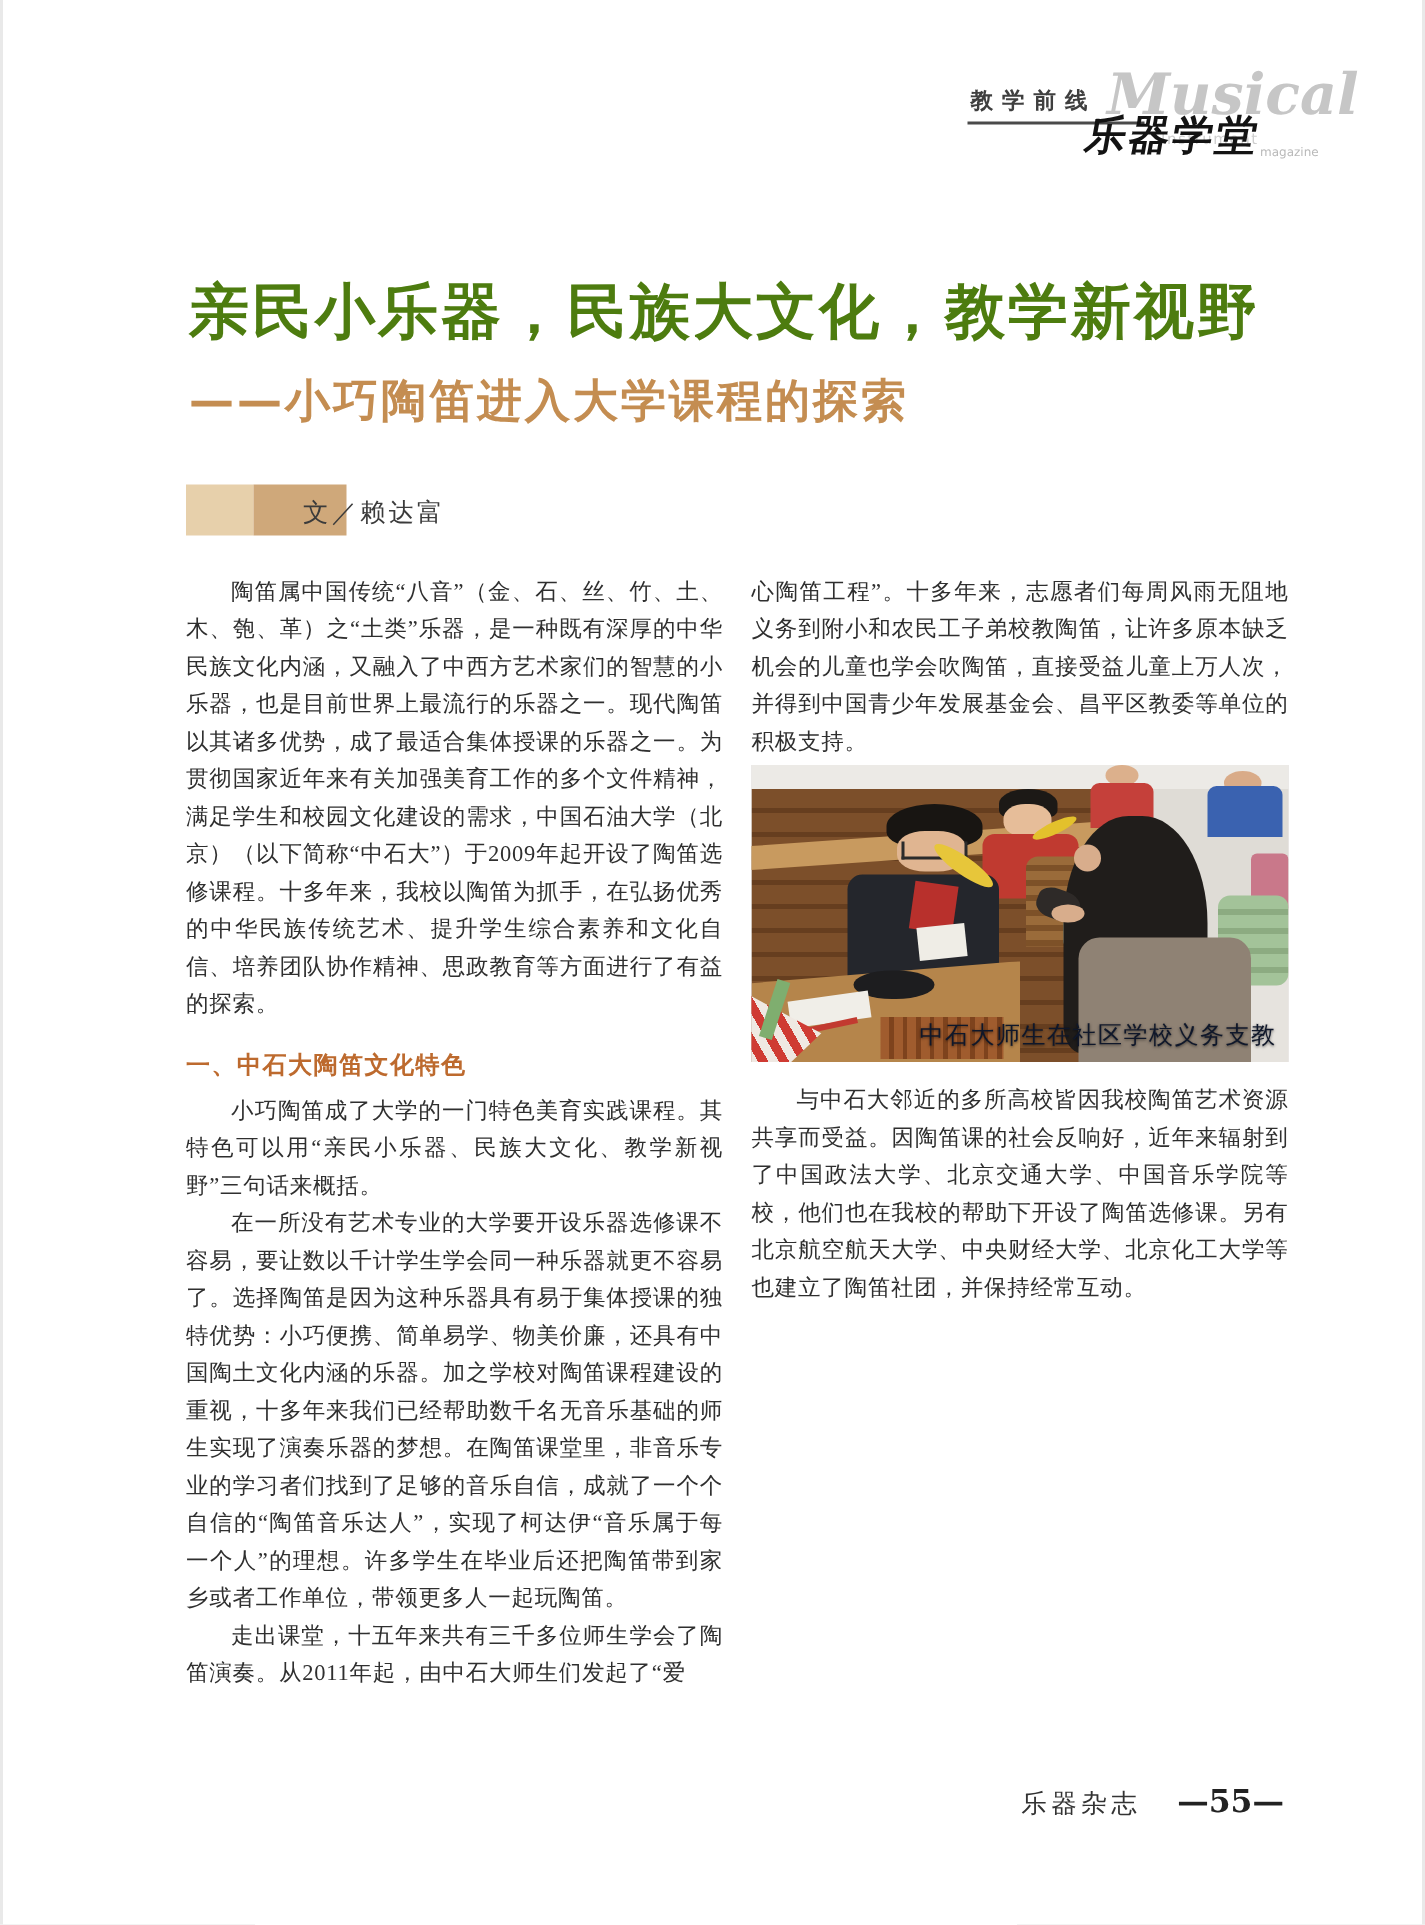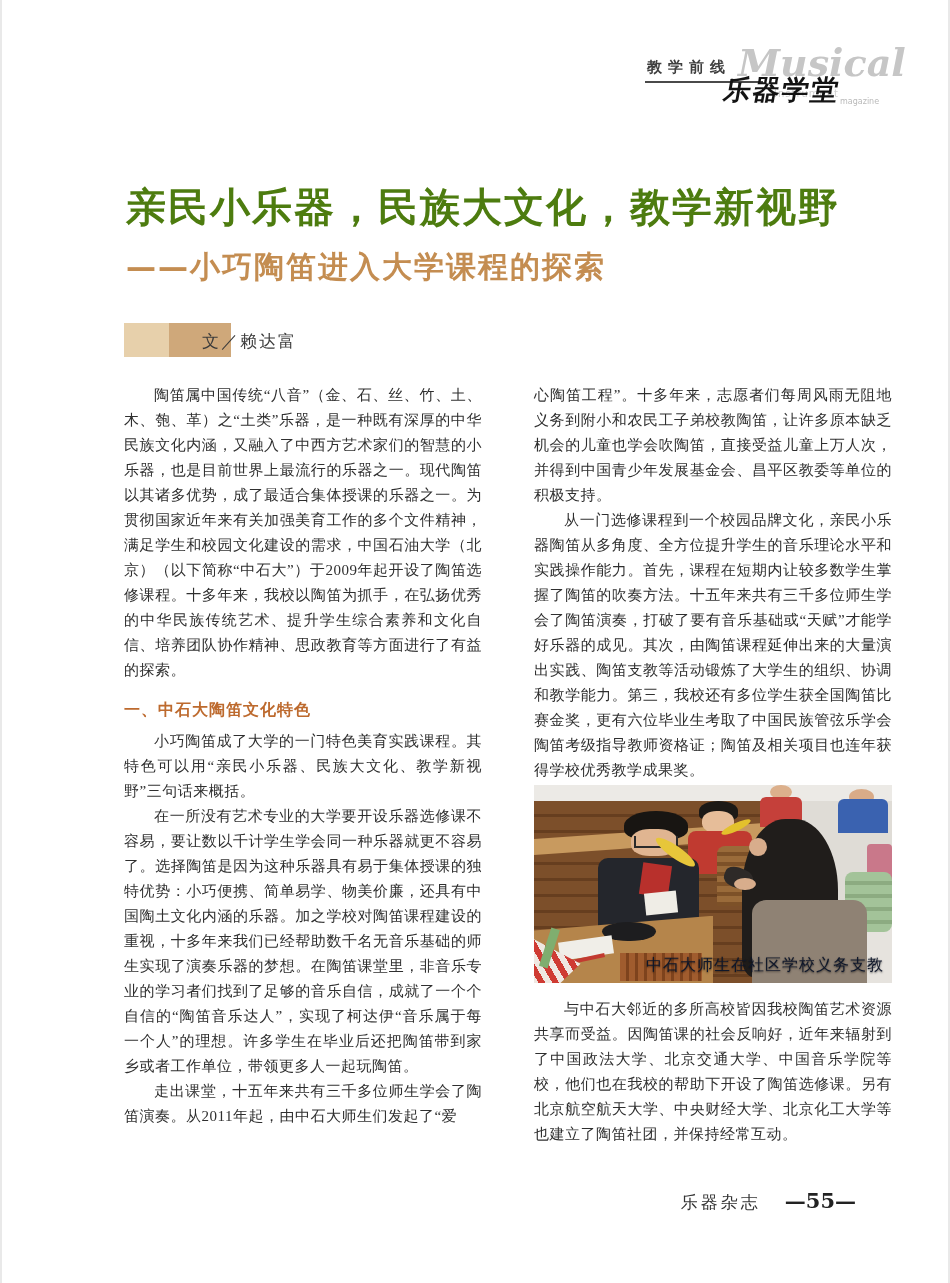--- a/index.html
+++ b/index.html
@@ -30,21 +30,21 @@
   
   .byline-rect-light{position:absolute;left:122px;top:323px;width:45px;height:34px;background:#e7d0ab;}
   .byline-rect-dark{position:absolute;left:167px;top:323px;width:62px;height:34px;background:#cfa87a;}
   .byline-text{position:absolute;left:200px;top:330px;font-size:17px;color:#3b3b3b;
         letter-spacing:2px;font-family:"DejaVu Sans",sans-serif;z-index:2;}
 
   
   .col{position:absolute;top:383px;width:358px;font-size:15px;line-height:25px;
         letter-spacing:0.5px;text-align:justify;}
   .col-left{left:122px;}
-  .col-right{left:532px;}
+  .col-right{left:499px;}
   .body-p{margin:0;}
   .indent{text-indent:2em;}
   .sec-heading{margin:14px 0 7px 0;font-family:"DejaVu Sans",sans-serif;
         font-size:16px;font-weight:bold;color:#bd6a2e;letter-spacing:1px;}
 
   
   .photo{position:relative;width:358px;height:198px;margin:2px 0 14px 0;
         background:#d8d4cf;overflow:hidden;}
   .ph{position:absolute;}
   .ph-topwall{left:0;top:0;width:100%;height:16%;background:#eceae6;}
@@ -124,21 +124,20 @@
   <div class="col col-left">
     <p class="body-p indent">陶笛属中国传统“八音”（金、石、丝、竹、土、木、匏、革）之“土类”乐器，是一种既有深厚的中华民族文化内涵，又融入了中西方艺术家们的智慧的小乐器，也是目前世界上最流行的乐器之一。现代陶笛以其诸多优势，成了最适合集体授课的乐器之一。为贯彻国家近年来有关加强美育工作的多个文件精神，满足学生和校园文化建设的需求，中国石油大学（北京）（以下简称“中石大”）于2009年起开设了陶笛选修课程。十多年来，我校以陶笛为抓手，在弘扬优秀的中华民族传统艺术、提升学生综合素养和文化自信、培养团队协作精神、思政教育等方面进行了有益的探索。</p>
     <h2 class="sec-heading">一、中石大陶笛文化特色</h2>
     <p class="body-p indent">小巧陶笛成了大学的一门特色美育实践课程。其特色可以用“亲民小乐器、民族大文化、教学新视野”三句话来概括。</p>
     <p class="body-p indent">在一所没有艺术专业的大学要开设乐器选修课不容易，要让数以千计学生学会同一种乐器就更不容易了。选择陶笛是因为这种乐器具有易于集体授课的独特优势：小巧便携、简单易学、物美价廉，还具有中国陶土文化内涵的乐器。加之学校对陶笛课程建设的重视，十多年来我们已经帮助数千名无音乐基础的师生实现了演奏乐器的梦想。在陶笛课堂里，非音乐专业的学习者们找到了足够的音乐自信，成就了一个个自信的“陶笛音乐达人”，实现了柯达伊“音乐属于每一个人”的理想。许多学生在毕业后还把陶笛带到家乡或者工作单位，带领更多人一起玩陶笛。</p>
     <p class="body-p indent">走出课堂，十五年来共有三千多位师生学会了陶笛演奏。从2011年起，由中石大师生们发起了“爱</p>
   </div>
 
   <div class="col col-right">
     <p class="body-p">心陶笛工程”。十多年来，志愿者们每周风雨无阻地义务到附小和农民工子弟校教陶笛，让许多原本缺乏机会的儿童也学会吹陶笛，直接受益儿童上万人次，并得到中国青少年发展基金会、昌平区教委等单位的积极支持。</p>
-    <p class="body-p indent">从一门选修课程到一个校园品牌文化，亲民小乐器陶笛从多角度、全方位提升学生的音乐理论水平和实践操作能力。首先，课程在短期内让较多数学生掌握了陶笛的吹奏方法。十五年来共有三千多位师生学会了陶笛演奏，打破了要有音乐基础或“天赋”才能学好乐器的成见。其次，由陶笛课程延伸出来的大量演出实践、陶笛支教等活动锻炼了大学生的组织、协调和教学能力。第三，我校还有多位学生获全国陶笛比赛金奖，更有六位毕业生考取了中国民族管弦乐学会陶笛考级指导教师资格证；陶笛及相关项目也连年获得学校优秀教学成果奖。</p>
 
     <div class="photo">
       <div class="ph ph-topwall"></div>
       <div class="ph ph-rightwall"></div>
       <div class="ph ph-floor"></div>
       <div class="ph ph-wood"></div>
       <div class="ph ph-trim"></div>
       <div class="ph ph-kid-blue-head"></div>
       <div class="ph ph-kid-blue"></div>
       <div class="ph ph-kid-red2-head"></div>

